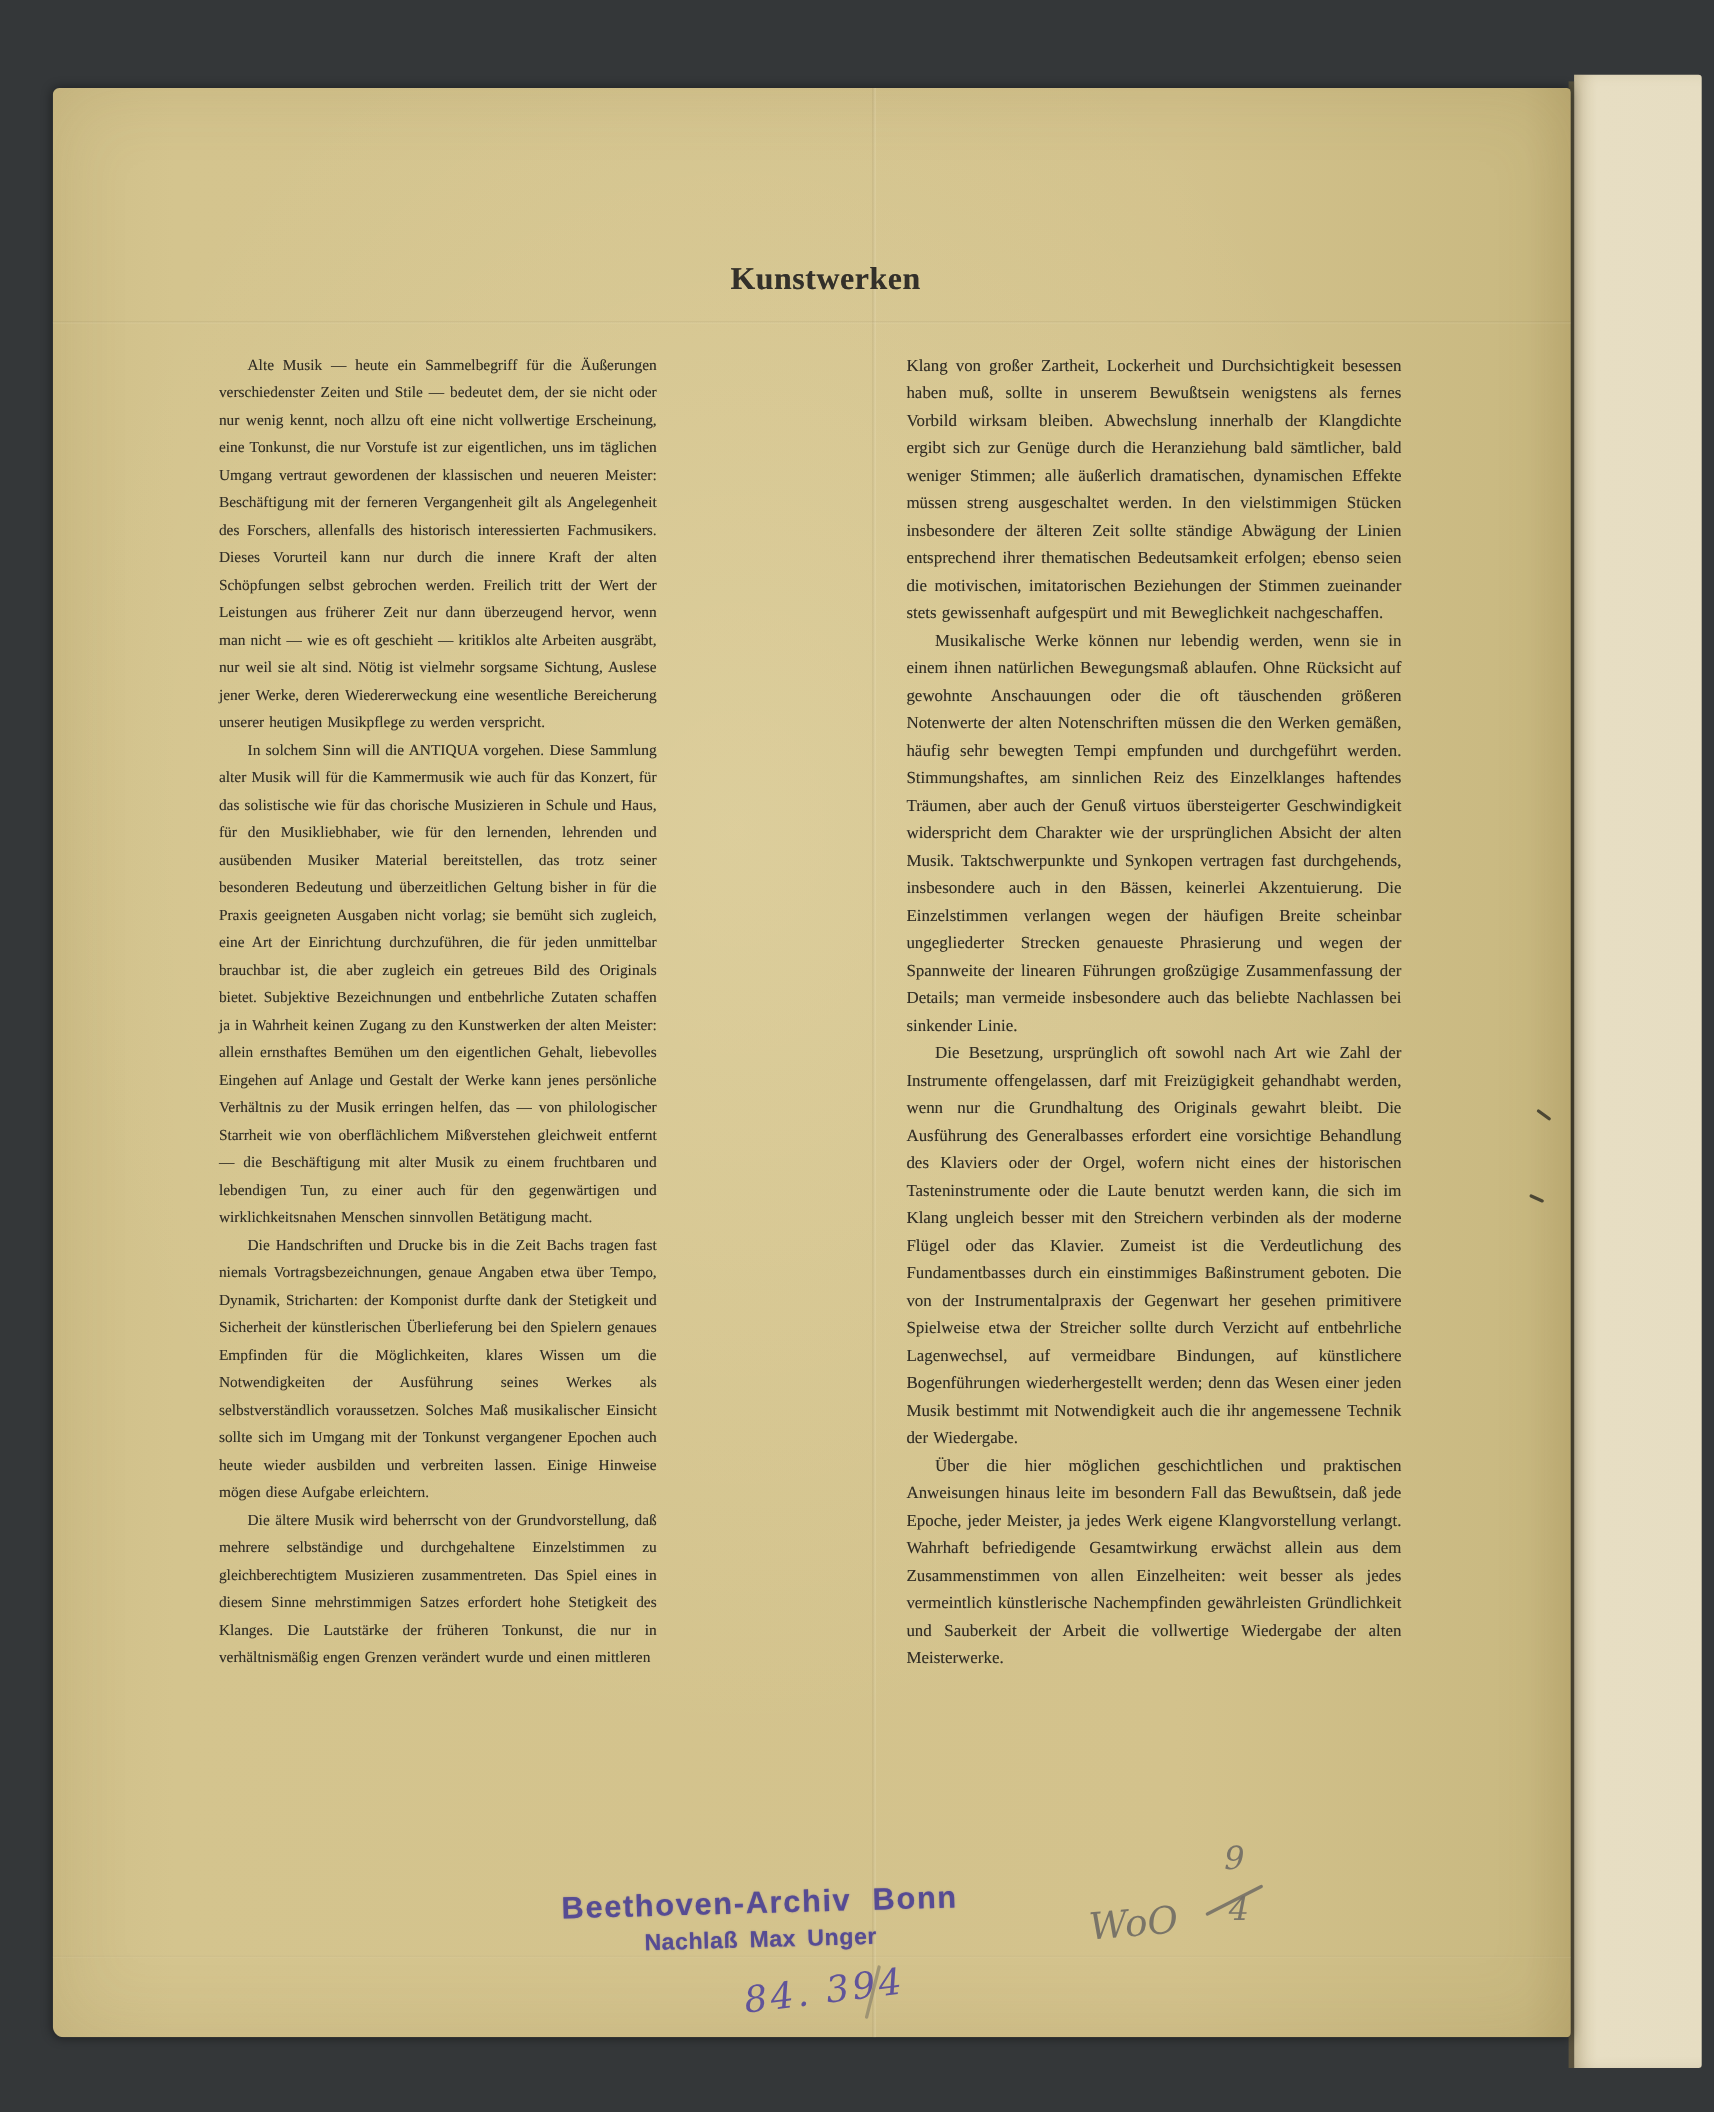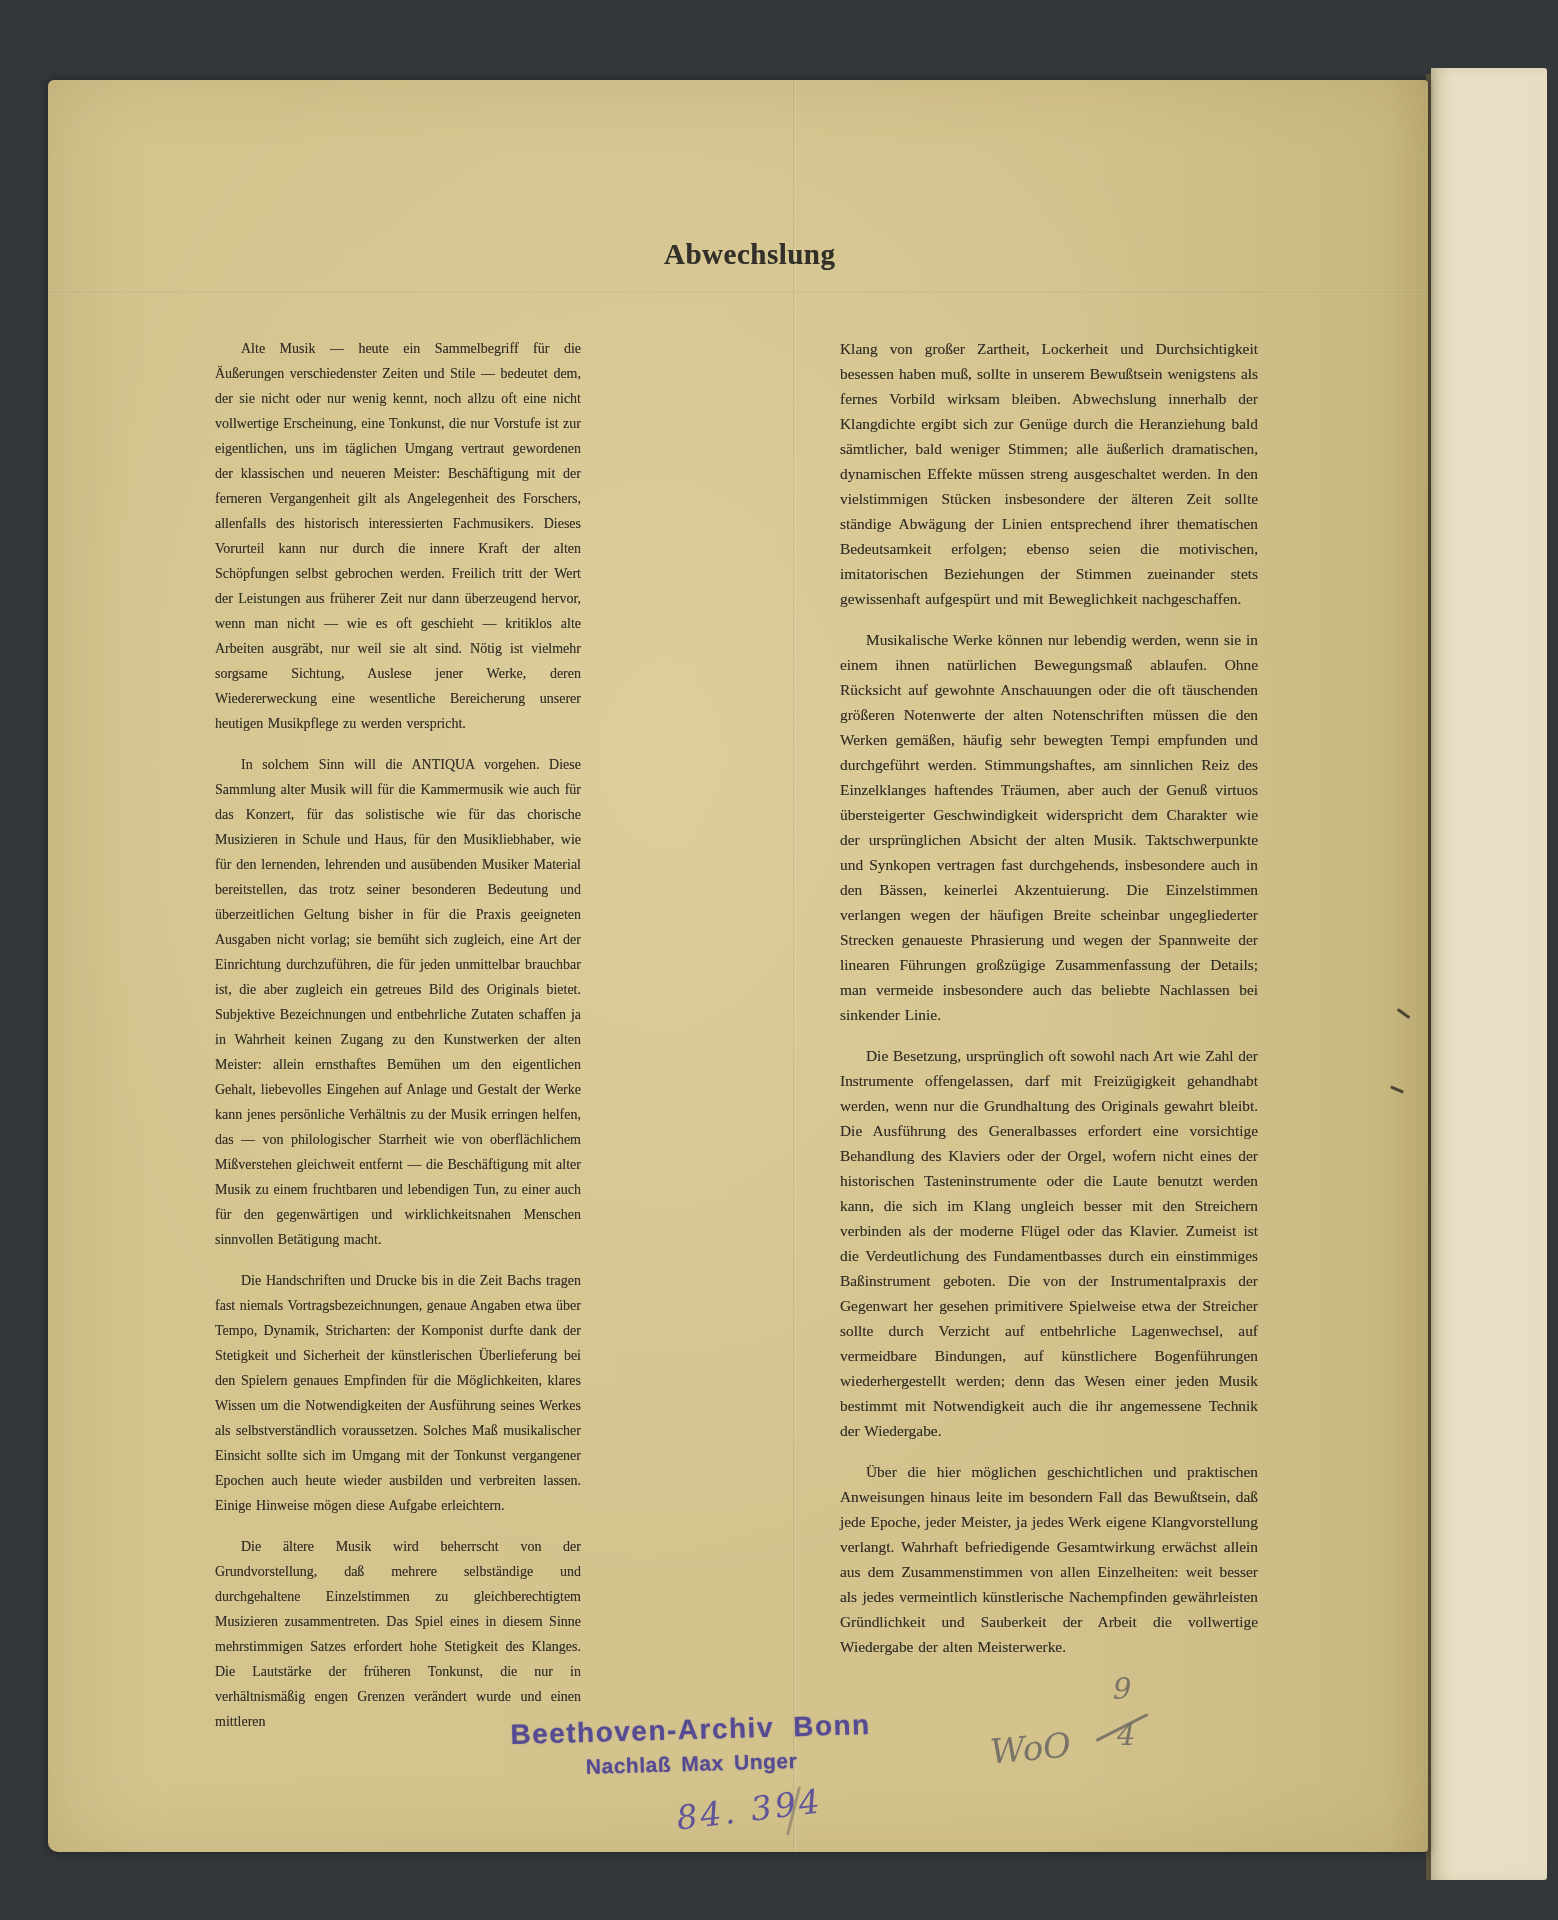--- a/index.html
+++ b/index.html
@@ -52,21 +52,21 @@
     color:#33302a;text-shadow:0 0 .6px rgba(51,48,42,.6);
   }
 
   .col{
     position:absolute;top:240px;
     color:#322e26;
     text-align:justify;
     text-shadow:0 0 .5px rgba(50,46,38,.45);
     hyphens:auto;-webkit-hyphens:auto;
   }
-  .col p{margin:16px;}
+  .col p{margin:0;}
   .col p.indent{text-indent:26px;}
   .col-left{left:151px;width:398px;font-size:14px;line-height:25px;word-spacing:1px;}
   .col-right{left:776px;width:450px;font-size:15.4px;line-height:25px;word-spacing:1px;}
 
   .stamp{
     position:absolute;left:438px;top:1634px;width:410px;
     transform:rotate(-1.6deg);
     color:rgba(82,72,148,.92);
     font-family:"Liberation Sans", sans-serif;
     text-align:center;
@@ -112,21 +112,21 @@
 
   <div class="adjacent-page"></div>
   <div class="spine-line"></div>
 
   <div class="page">
 
     <div class="crease-v"></div>
     <div class="crease-h"></div>
     <div class="crease-h2"></div>
 
-    <h1 class="page-title">Abwechslung</h1>
+    <h1 class="page-title">Kunstwerken</h1>
 
     <div class="col col-left">
       <p class="indent">Alte Musik — heute ein Sammelbegriff für die Äußerungen verschiedenster Zeiten und Stile — bedeutet dem, der sie nicht oder nur wenig kennt, noch allzu oft eine nicht vollwertige Erscheinung, eine Tonkunst, die nur Vorstufe ist zur eigentlichen, uns im täglichen Umgang vertraut gewordenen der klassischen und neueren Meister: Beschäftigung mit der ferneren Vergangenheit gilt als Angelegenheit des Forschers, allenfalls des historisch interessierten Fachmusikers. Dieses Vorurteil kann nur durch die innere Kraft der alten Schöpfungen selbst gebrochen werden. Freilich tritt der Wert der Leistungen aus früherer Zeit nur dann überzeugend hervor, wenn man nicht — wie es oft geschieht — kritiklos alte Arbeiten ausgräbt, nur weil sie alt sind. Nötig ist vielmehr sorgsame Sichtung, Auslese jener Werke, deren Wiedererweckung eine wesentliche Bereicherung unserer heutigen Musikpflege zu werden verspricht.</p>
       <p class="indent">In solchem Sinn will die ANTIQUA vorgehen. Diese Sammlung alter Musik will für die Kammermusik wie auch für das Konzert, für das solistische wie für das chorische Musizieren in Schule und Haus, für den Musikliebhaber, wie für den lernenden, lehrenden und ausübenden Musiker Material bereitstellen, das trotz seiner besonderen Bedeutung und überzeitlichen Geltung bisher in für die Praxis geeigneten Ausgaben nicht vorlag; sie bemüht sich zugleich, eine Art der Einrichtung durchzuführen, die für jeden unmittelbar brauchbar ist, die aber zugleich ein getreues Bild des Originals bietet. Subjektive Bezeichnungen und entbehrliche Zutaten schaffen ja in Wahrheit keinen Zugang zu den Kunstwerken der alten Meister: allein ernsthaftes Bemühen um den eigentlichen Gehalt, liebevolles Eingehen auf Anlage und Gestalt der Werke kann jenes persönliche Verhältnis zu der Musik erringen helfen, das — von philologischer Starrheit wie von oberflächlichem Mißverstehen gleichweit entfernt — die Beschäftigung mit alter Musik zu einem fruchtbaren und lebendigen Tun, zu einer auch für den gegenwärtigen und wirklichkeitsnahen Menschen sinnvollen Betätigung macht.</p>
       <p class="indent">Die Handschriften und Drucke bis in die Zeit Bachs tragen fast niemals Vortragsbezeichnungen, genaue Angaben etwa über Tempo, Dynamik, Stricharten: der Komponist durfte dank der Stetigkeit und Sicherheit der künstlerischen Überlieferung bei den Spielern genaues Empfinden für die Möglichkeiten, klares Wissen um die Notwendigkeiten der Ausführung seines Werkes als selbstverständlich voraussetzen. Solches Maß musikalischer Einsicht sollte sich im Umgang mit der Tonkunst vergangener Epochen auch heute wieder ausbilden und verbreiten lassen. Einige Hinweise mögen diese Aufgabe erleichtern.</p>
       <p class="indent">Die ältere Musik wird beherrscht von der Grundvorstellung, daß mehrere selbständige und durchgehaltene Einzelstimmen zu gleichberechtigtem Musizieren zusammentreten. Das Spiel eines in diesem Sinne mehrstimmigen Satzes erfordert hohe Stetigkeit des Klanges. Die Lautstärke der früheren Tonkunst, die nur in verhältnismäßig engen Grenzen verändert wurde und einen mittleren</p>
     </div>
 
     <div class="col col-right">
       <p>Klang von großer Zartheit, Lockerheit und Durchsichtigkeit besessen haben muß, sollte in unserem Bewußtsein wenigstens als fernes Vorbild wirksam bleiben. Abwechslung innerhalb der Klangdichte ergibt sich zur Genüge durch die Heranziehung bald sämtlicher, bald weniger Stimmen; alle äußerlich dramatischen, dynamischen Effekte müssen streng ausgeschaltet werden. In den vielstimmigen Stücken insbesondere der älteren Zeit sollte ständige Abwägung der Linien entsprechend ihrer thematischen Bedeutsamkeit erfolgen; ebenso seien die motivischen, imitatorischen Beziehungen der Stimmen zueinander stets gewissenhaft aufgespürt und mit Beweglichkeit nachgeschaffen.</p>

